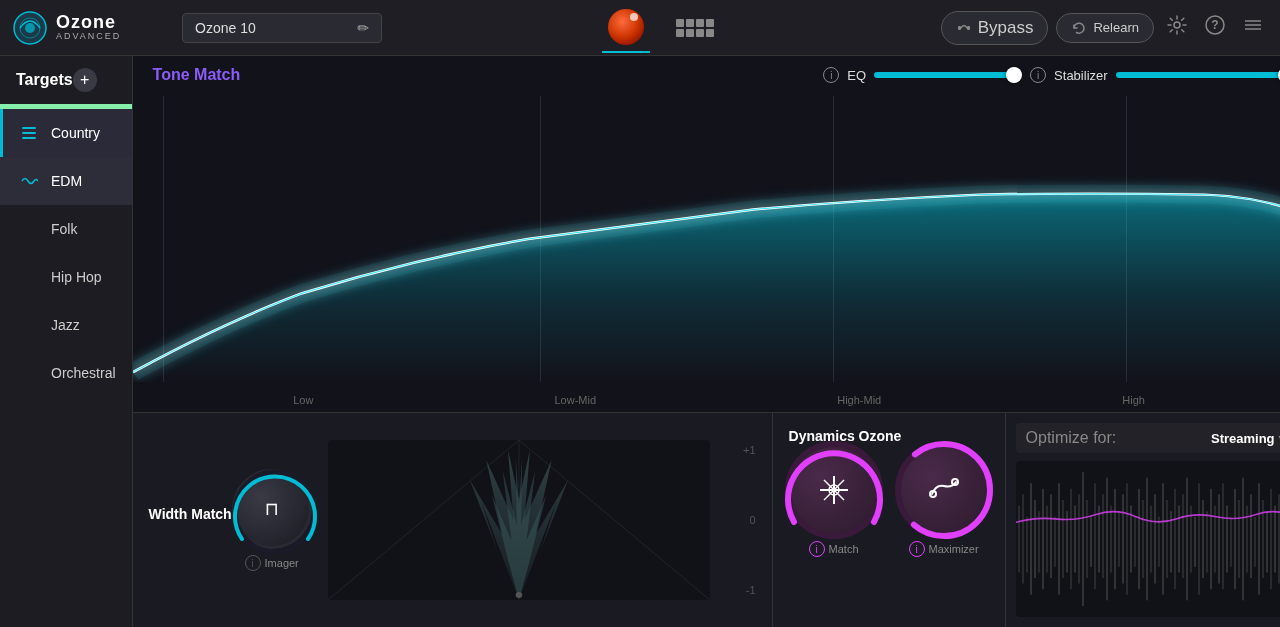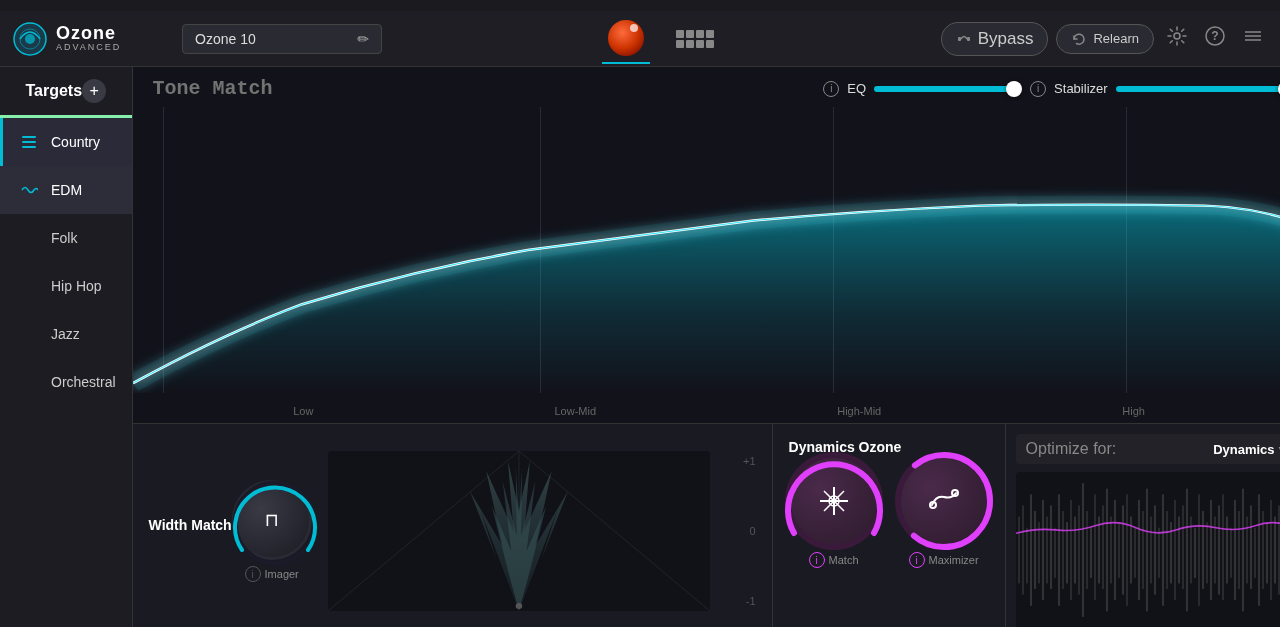--- a/index.html
+++ b/index.html
@@ -14,21 +14,20 @@
 
     
     .top-bar {
       display: flex;
       align-items: center;
       height: 56px;
       background: #1e1e24;
       border-bottom: 1px solid #333;
       padding: 0 12px;
       gap: 10px;
-      margin-top: 11px;
     }
     .logo-area {
       display: flex;
       align-items: center;
       gap: 8px;
       width: 160px;
     }
     .logo-icon {
       width: 36px;
       height: 36px;
@@ -163,23 +162,23 @@
     .sidebar {
       width: 240px;
       background: #1c1c22;
       border-right: 1px solid #333;
       display: flex;
       flex-direction: column;
     }
     .sidebar-header {
       display: flex;
       align-items: center;
-      justify-content: center;
+      justify-content: flex-start;
       padding: 12px 16px;
-      border-bottom: 3px solid #86efac;
+      border-bottom: 5px solid #86efac;
     }
     .sidebar-title {
       font-size: 16px;
       font-weight: bold;
       color: #fff;
     }
     .add-btn {
       width: 24px;
       height: 24px;
       background: #3a3a45;
@@ -238,24 +237,23 @@
       align-items: center;
       justify-content: space-between;
       padding: 10px 20px;
       position: absolute;
       top: 0;
       left: 0;
       right: 0;
       z-index: 10;
     }
     .tone-match-title {
-      font-size: 20px;
+      font-size: 16px;
       font-weight: bold;
-      color: #737373;
-      font-family: Liberation Mono, monospace;
+      color: #8b5cf6;
     }
     .eq-controls {
       display: flex;
       align-items: center;
       gap: 16px;
     }
     .eq-control {
       display: flex;
       align-items: center;
       gap: 8px;
@@ -764,21 +762,21 @@
               <span>Maximizer</span>
             </div>
           </div>
         </div>
       </div>
 
       <div class="streaming-panel">
         <div class="streaming-header">
           <span class="streaming-label">Optimize for:</span>
           <button style="background:none;border:none;cursor:pointer;display:flex;align-items:center;gap:4px;">
-            <span class="streaming-value">Dynamics</span>
+            <span class="streaming-value">Streaming</span>
             <span style="color:#888;font-size:14px;">▾</span>
           </button>
         </div>
         <div class="streaming-chart">
           <svg width="100%" height="100%" viewBox="0 0 280 140" preserveAspectRatio="none">
 
             <g opacity="0.5">
               <rect x="2" y="40" width="2" height="60" fill="#444"></rect>
               <rect x="6" y="30" width="2" height="80" fill="#444"></rect>
               <rect x="10" y="50" width="2" height="50" fill="#444"></rect>

